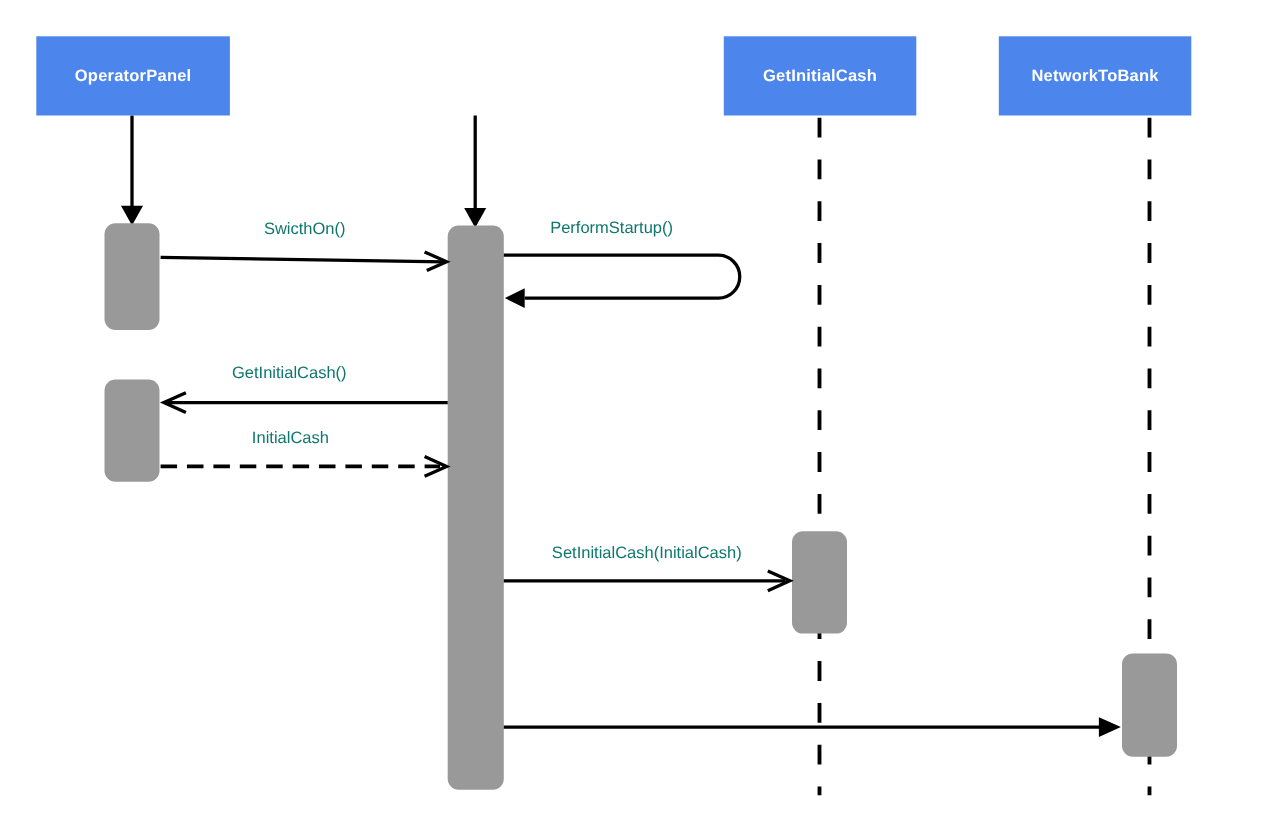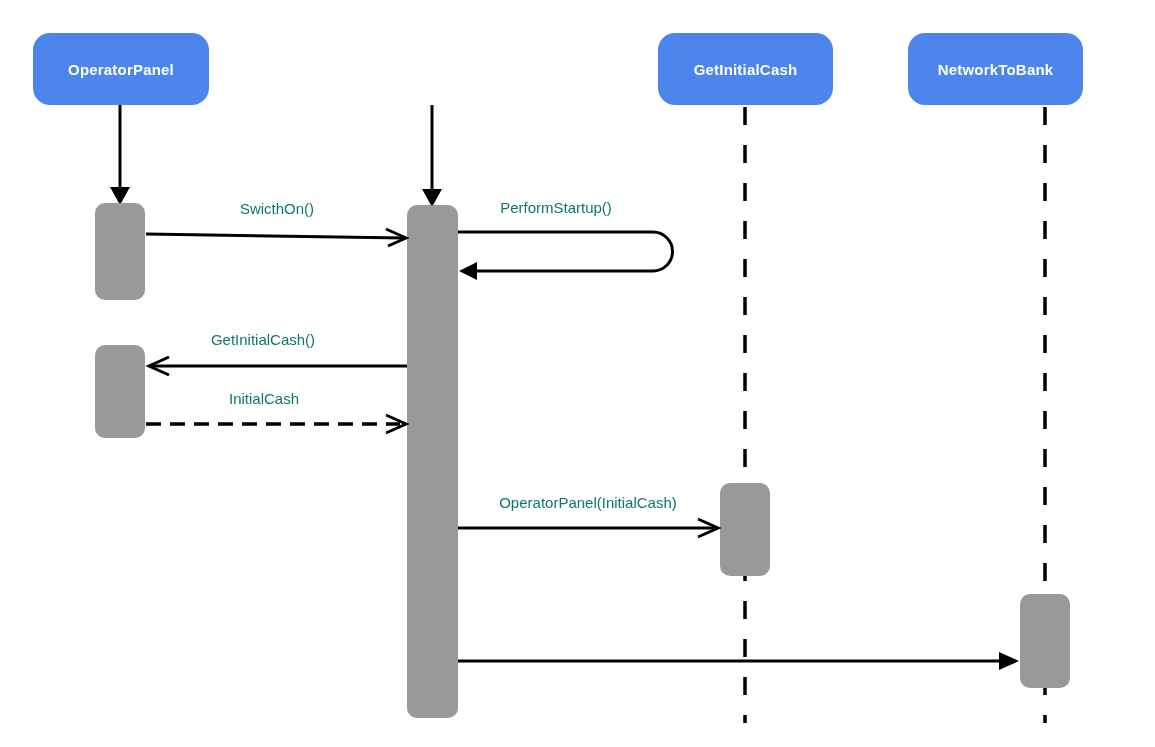--- a/index.html
+++ b/index.html
@@ -21,21 +21,21 @@
     top: 0;
     width: 1155px;
     height: 747px;
   }
   .lifeline-header {
     position: absolute;
     top: 33px;
     height: 72px;
     width: 175px;
     background: #4C86EC;
-    border-radius: 17px;
+    border-radius: 0;
     display: flex;
     align-items: center;
     justify-content: center;
     color: #ffffff;
     font-weight: bold;
     font-size: 15px;
     letter-spacing: 0.2px;
     box-sizing: border-box;
   }
   .msg-label {
@@ -120,15 +120,15 @@
     <span>GetInitialCash</span>
   </div>
   <div class="lifeline-header hdr-net">
     <span>NetworkToBank</span>
   </div>
 
   <div class="msg-label lbl-swicthon">SwicthOn()</div>
   <div class="msg-label lbl-performstartup">PerformStartup()</div>
   <div class="msg-label lbl-getinitialcash">GetInitialCash()</div>
   <div class="msg-label lbl-initialcash">InitialCash</div>
-  <div class="msg-label lbl-setinitialcash">OperatorPanel(InitialCash)</div>
+  <div class="msg-label lbl-setinitialcash">SetInitialCash(InitialCash)</div>
 
 </div>
 
 </body></html>

